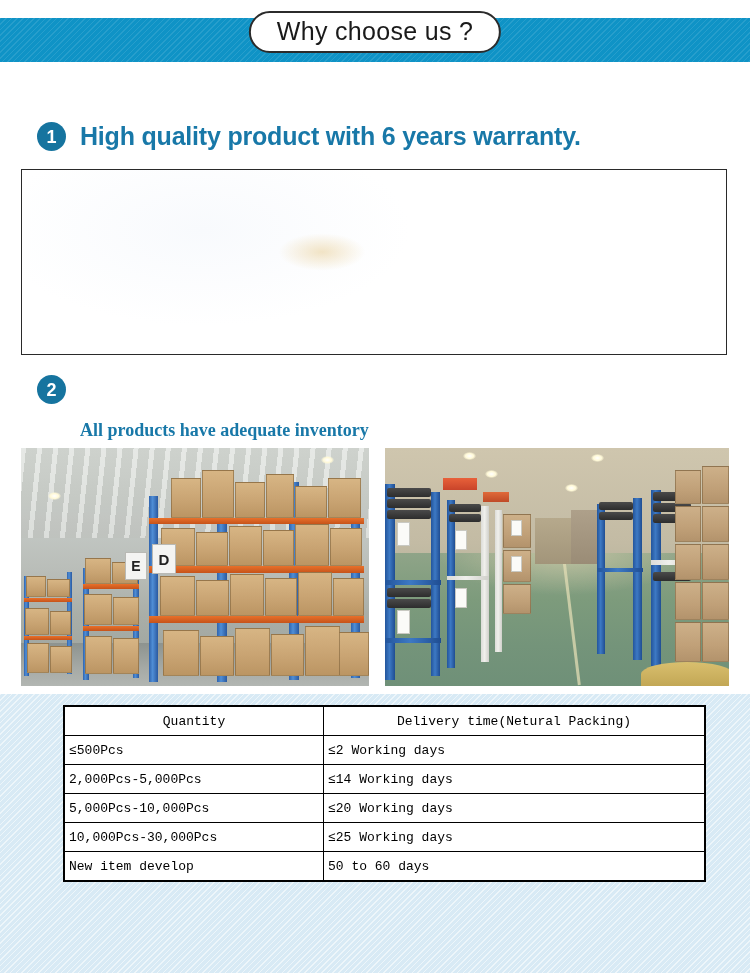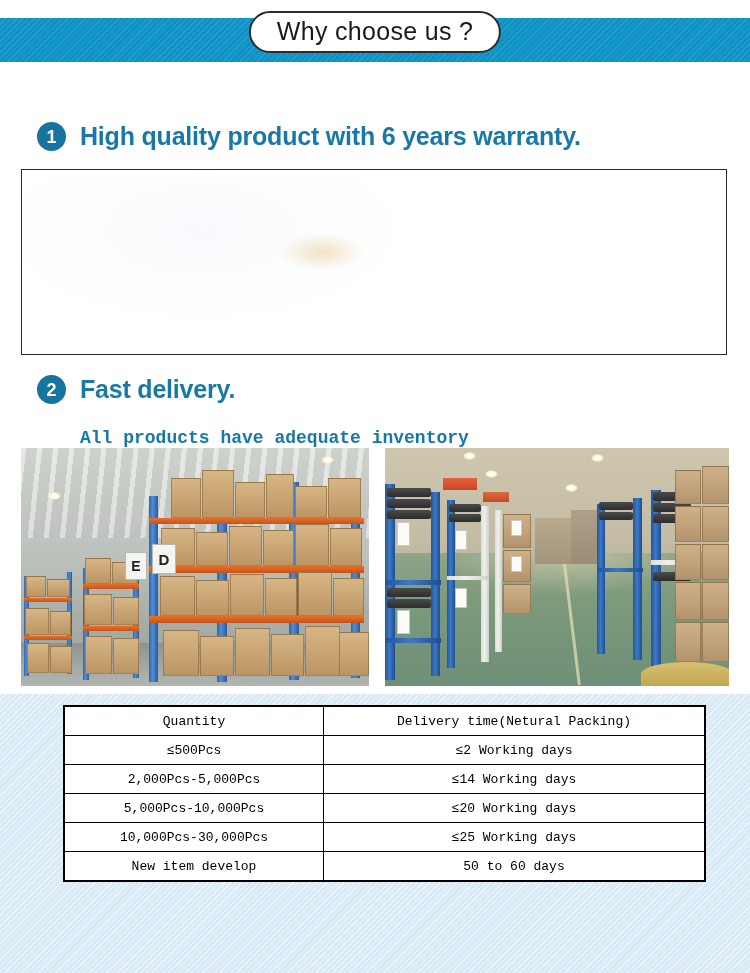--- a/index.html
+++ b/index.html
@@ -81,26 +81,26 @@
   }
   .sec-title {
     font-family: "Liberation Sans", sans-serif;
     font-size: 25px;
     font-weight: bold;
     color: #1878a8;
     letter-spacing: -0.2px;
     white-space: nowrap;
   }
   .sec-sub {
-    font-family: Liberation Mono, monospace;
+    font-family: Liberation Serif, serif;
     font-size: 18px;
     font-weight: bold;
     color: #1878a8;
     padding-left: 80px;
-    margin-top: 24px;
+    margin-top: 16px;
     white-space: nowrap;
   }
 
   
   .photo-blank {
     position: absolute;
     left: 21px;
     top: 169px;
     width: 706px;
     height: 186px;
@@ -241,21 +241,21 @@
     font-family: "Liberation Mono", monospace;
     font-size: 13px;
     color: #000000;
     height: 28px;
     padding: 0 4px;
     font-weight: normal;
     white-space: nowrap;
     overflow: hidden;
   }
   .delivery-table th { text-align: center; }
-  .delivery-table td { text-align: center; }
+  .delivery-table td { text-align: left; }
   .col-qty  { width: 250px; border-radius: 6px; }
   .col-time { width: 372px; }
 </style>
 </head>
 <body>
 
 <div class="header-banner"></div>
 <div class="header-pill">
   <span class="header-pill-text">Why choose us ?</span>
 </div>
@@ -265,21 +265,20 @@
     <div class="num-circle">1</div>
     <div class="sec-title">High quality product with 6 years warranty.</div>
   </div>
 </div>
 
 <div class="photo-blank"></div>
 
 <div class="section" style="top:375px;">
   <div class="sec-head">
     <div class="num-circle">2</div>
-    <div class="sec-title">Fast delivery.</div>
   </div>
   <div class="sec-sub">All products have adequate inventory</div>
 </div>
 
 <div class="photos">
 
   <div class="photo photo-left">
     <div class="wh-left">
       <div class="ceiling"></div>
       <div class="floor"></div>

